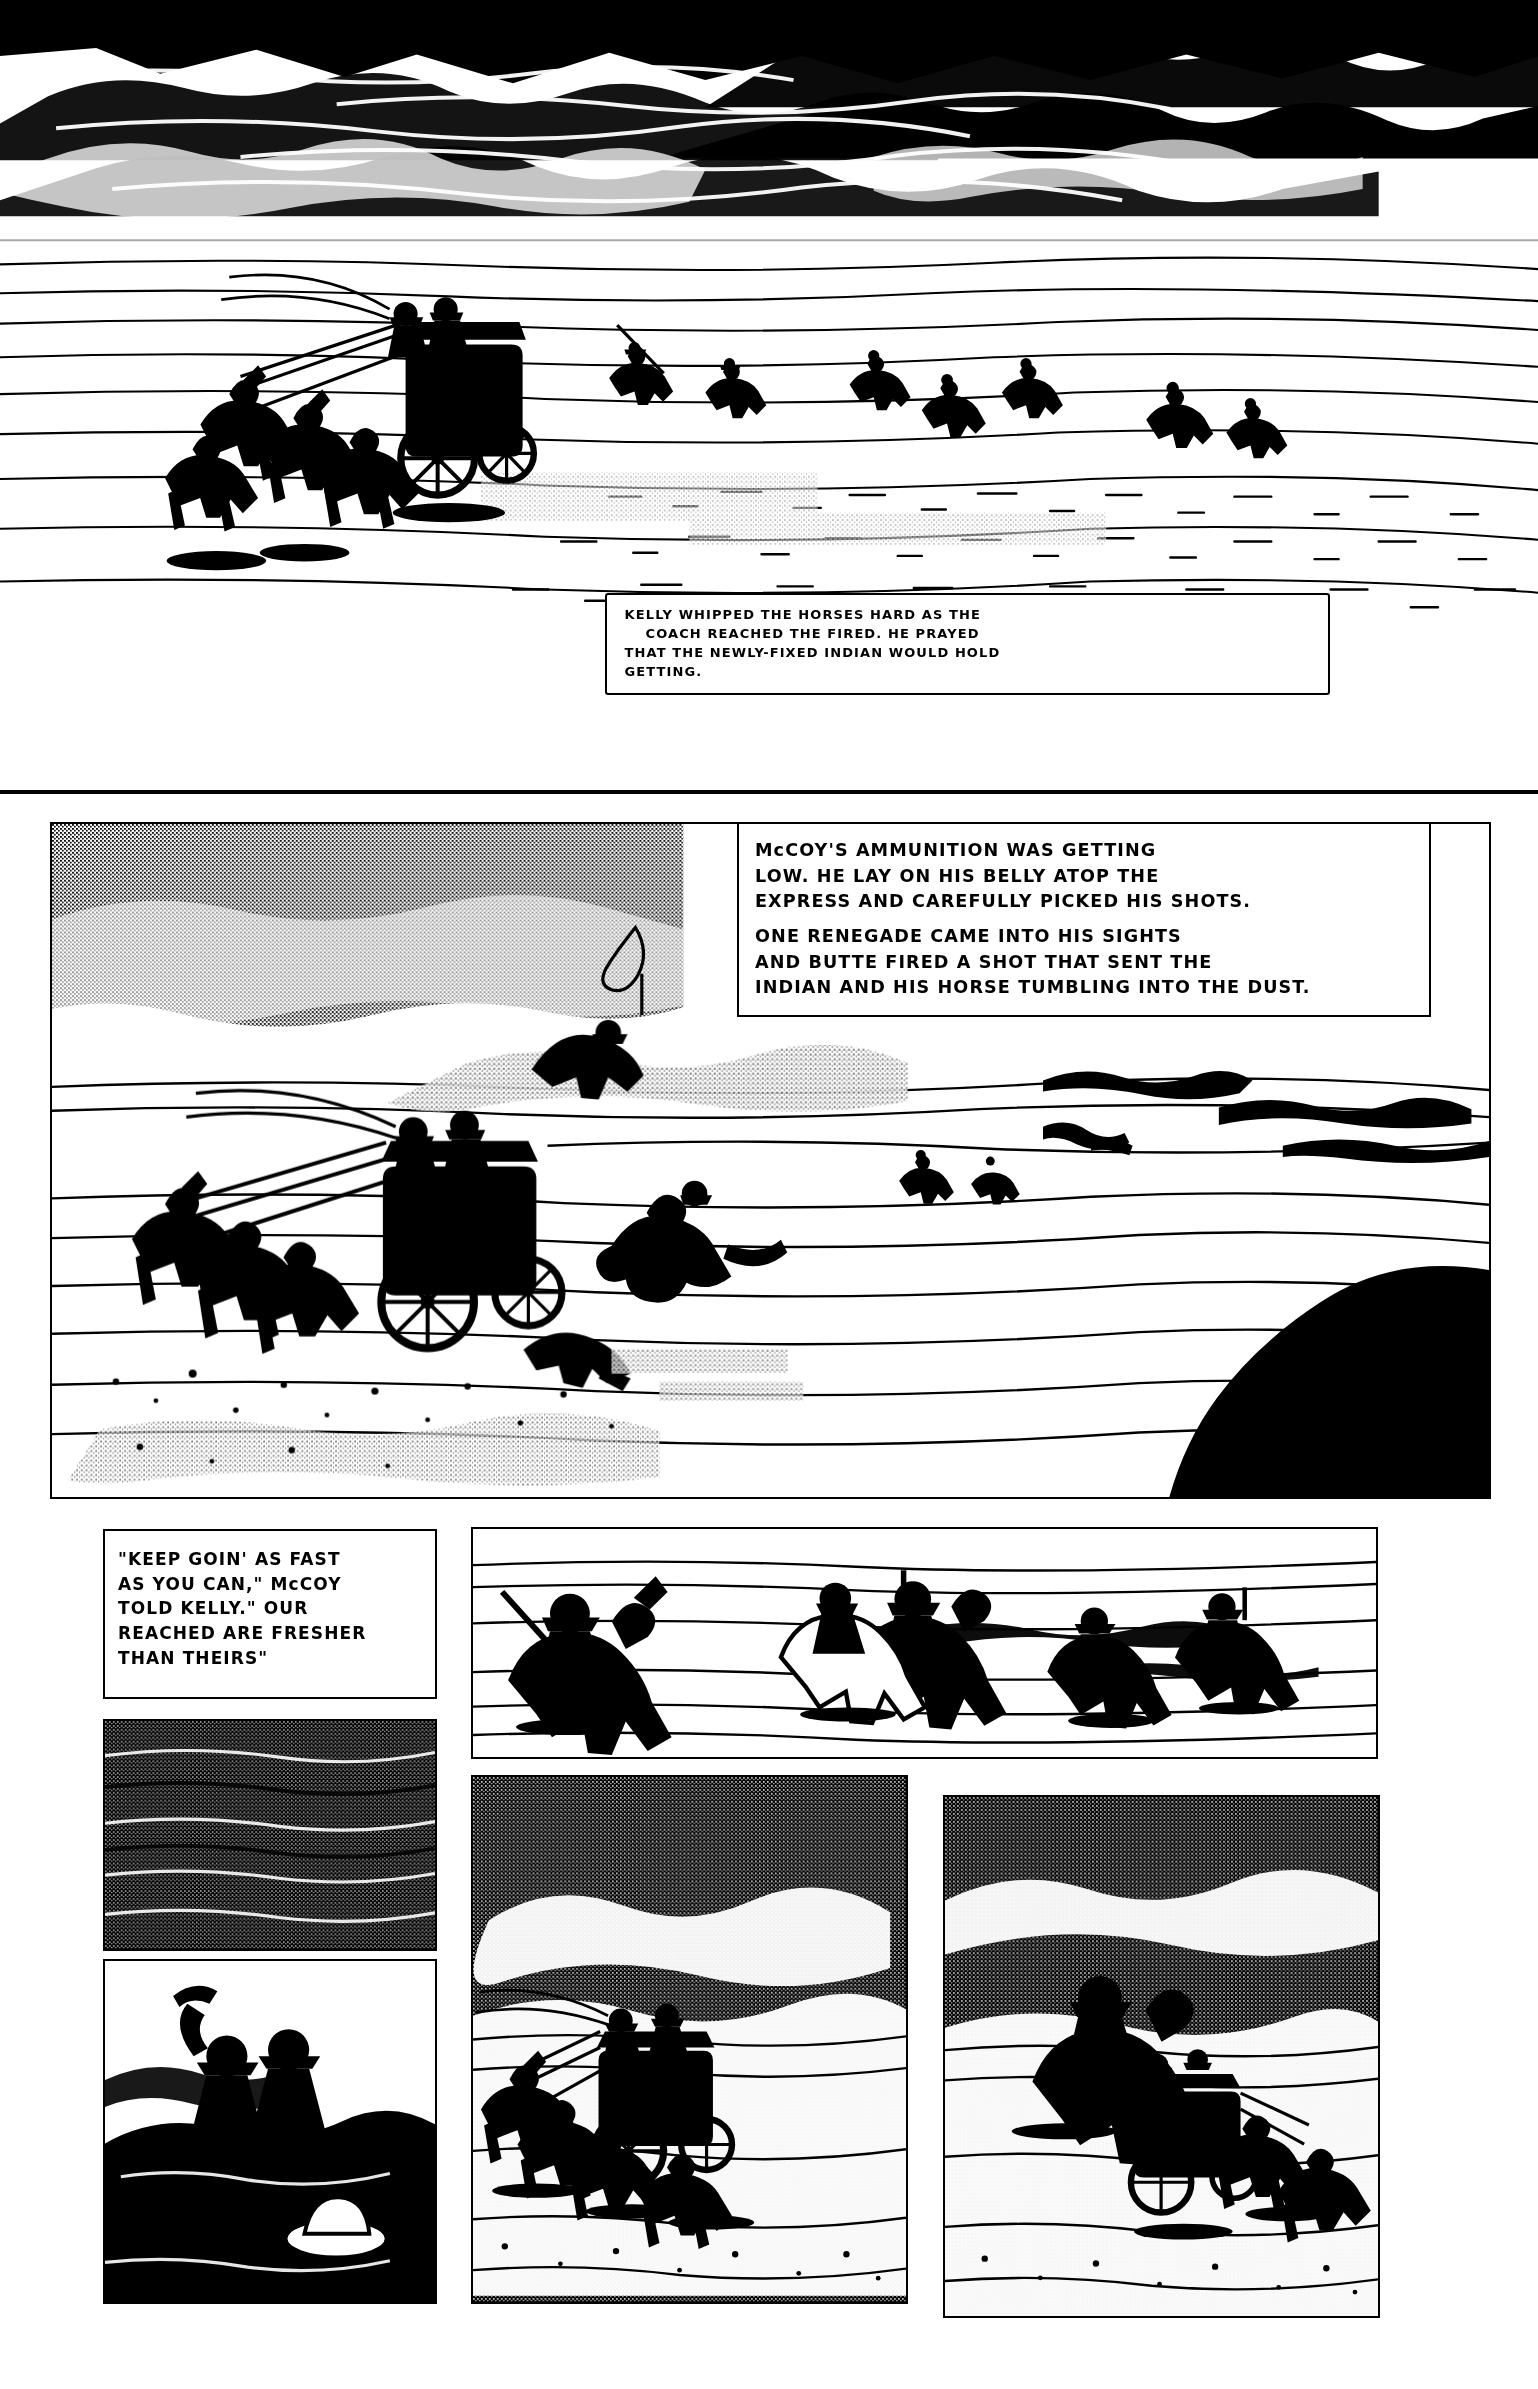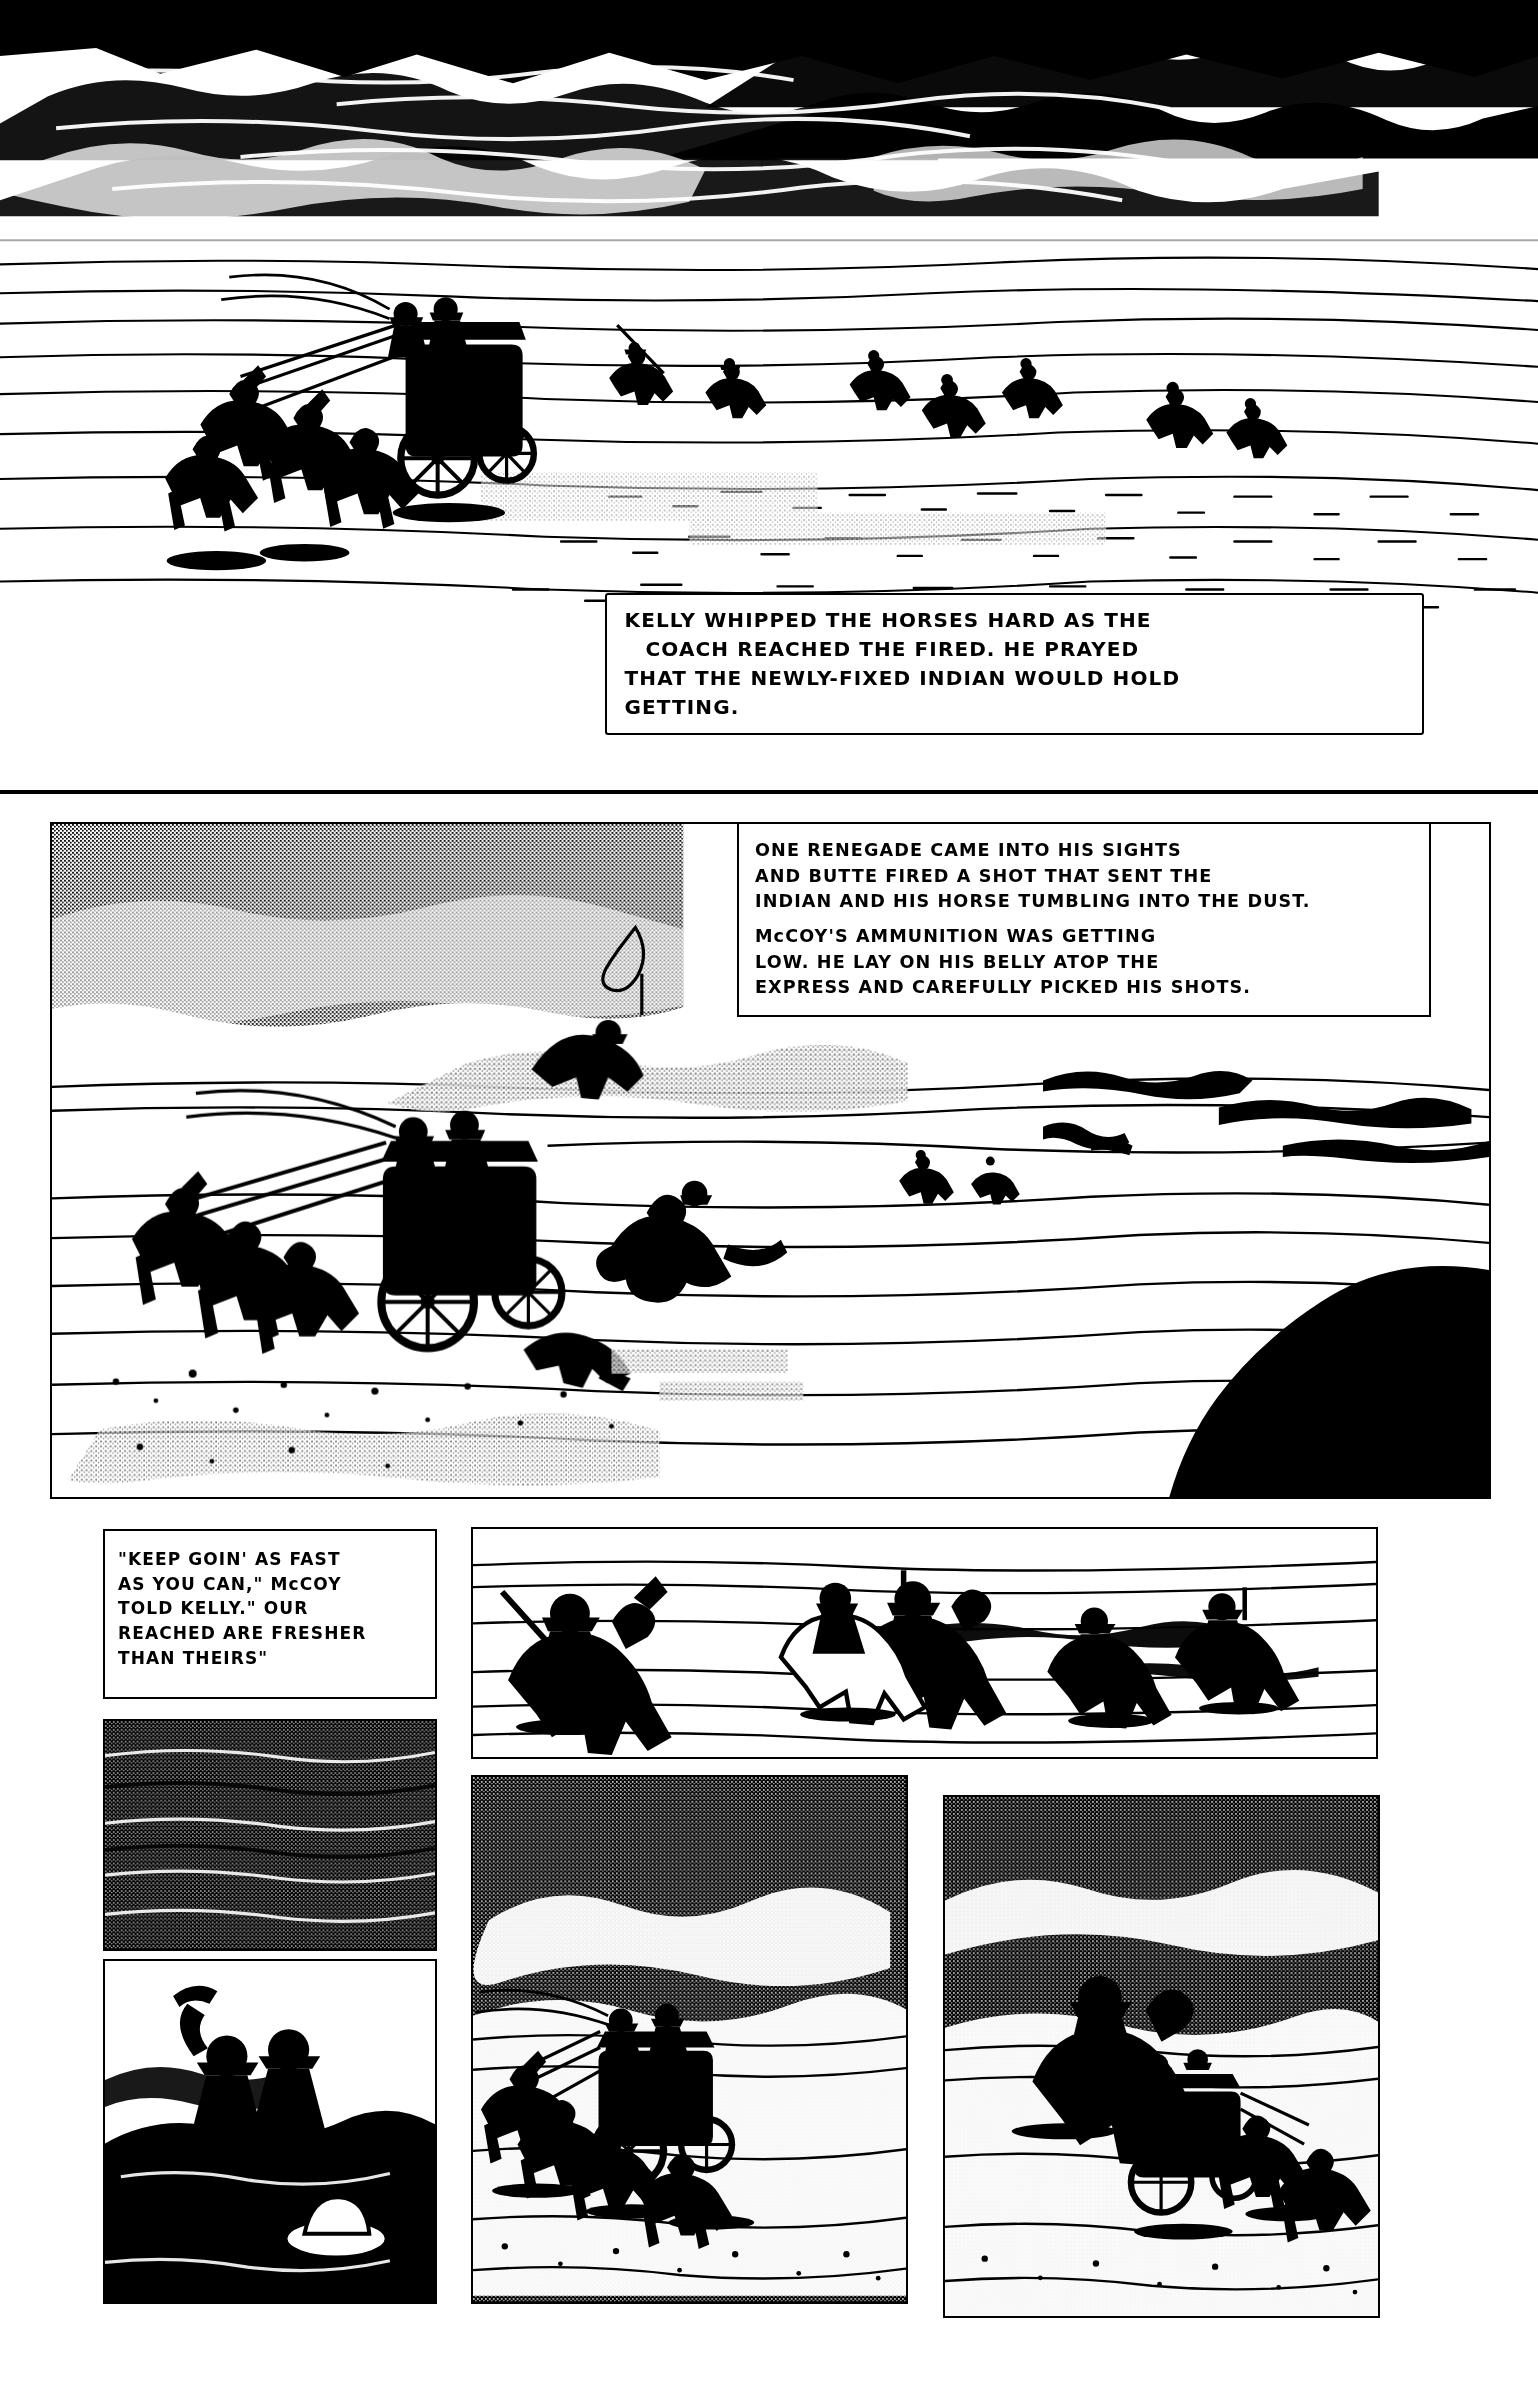--- a/index.html
+++ b/index.html
@@ -259,21 +259,21 @@
         </g>
 
         <g fill="#fff" opacity="1">
           <path d="M60 198 q90 -34 180 -8 q70 20 140 -4 q90 -30 170 12 q70 30 150 0 q90 -32 180 14 l-20 40 q-120 28 -240 6 q-130 -24 -260 2 q-140 28 -280 -2 q-60 -12 -120 -28 Z" opacity="0.75"></path>
           <path d="M1090 196 q80 -26 160 -4 q70 18 140 -6 q90 -28 170 10 q70 28 140 0 l0 40 q-120 24 -240 6 q-130 -20 -250 4 q-70 14 -120 -8 Z" opacity="0.7"></path>
         </g>
       </svg>
     </div>
   </div>
 
-  <div class="caption" style="left:605px; top:593px; width:819px; font-size:20px; border-radius:3.2px;">
+  <div class="caption" style="left:605px; top:593px; width:725px; font-size:13px; border-radius:3.2px;">
     <p>
       <span>KELLY WHIPPED THE HORSES HARD AS THE</span><br>
       <span class="cap-indent">COACH REACHED THE FIRED. HE PRAYED</span><br>
       <span>THAT THE NEWLY-FIXED INDIAN WOULD HOLD</span><br>
       <span>GETTING.</span>
     </p>
   </div>
 
   <div class="divider" style="left:0px; top:790px; width:1539px; height:4px;"></div>
 
@@ -435,28 +435,28 @@
         <g opacity="0.75">
           <rect x="700" y="660" width="220" height="30" fill="url(#sp2)"></rect>
           <rect x="760" y="700" width="180" height="24" fill="url(#sp2)"></rect>
         </g>
       </svg>
     </div>
   </div>
 
   <div class="caption" style="left:737px; top:822px; width:694px; font-size:17.6px; padding:14.4px 16px;">
     <p>
+      <span>McCOY'S AMMUNITION WAS GETTING</span><br>
+      <span>LOW. HE LAY ON HIS BELLY ATOP THE</span><br>
+      <span>EXPRESS AND CAREFULLY PICKED HIS SHOTS.</span>
+    </p>
+    <p>
       <span>ONE RENEGADE CAME INTO HIS SIGHTS</span><br>
       <span>AND BUTTE FIRED A SHOT THAT SENT THE</span><br>
       <span>INDIAN AND HIS HORSE TUMBLING INTO THE DUST.</span>
-    </p>
-    <p>
-      <span>McCOY'S AMMUNITION WAS GETTING</span><br>
-      <span>LOW. HE LAY ON HIS BELLY ATOP THE</span><br>
-      <span>EXPRESS AND CAREFULLY PICKED HIS SHOTS.</span>
     </p>
   </div>
 
   <div class="caption" style="left:103px; top:1529px; width:334px; height:170px; font-size:17px; padding:16px 13px;">
     <p>
       <span>"KEEP GOIN' AS FAST</span><br>
       <span>AS YOU CAN," McCOY</span><br>
       <span>TOLD KELLY."  OUR</span><br>
       <span>REACHED ARE FRESHER</span><br>
       <span>THAN THEIRS"</span>

